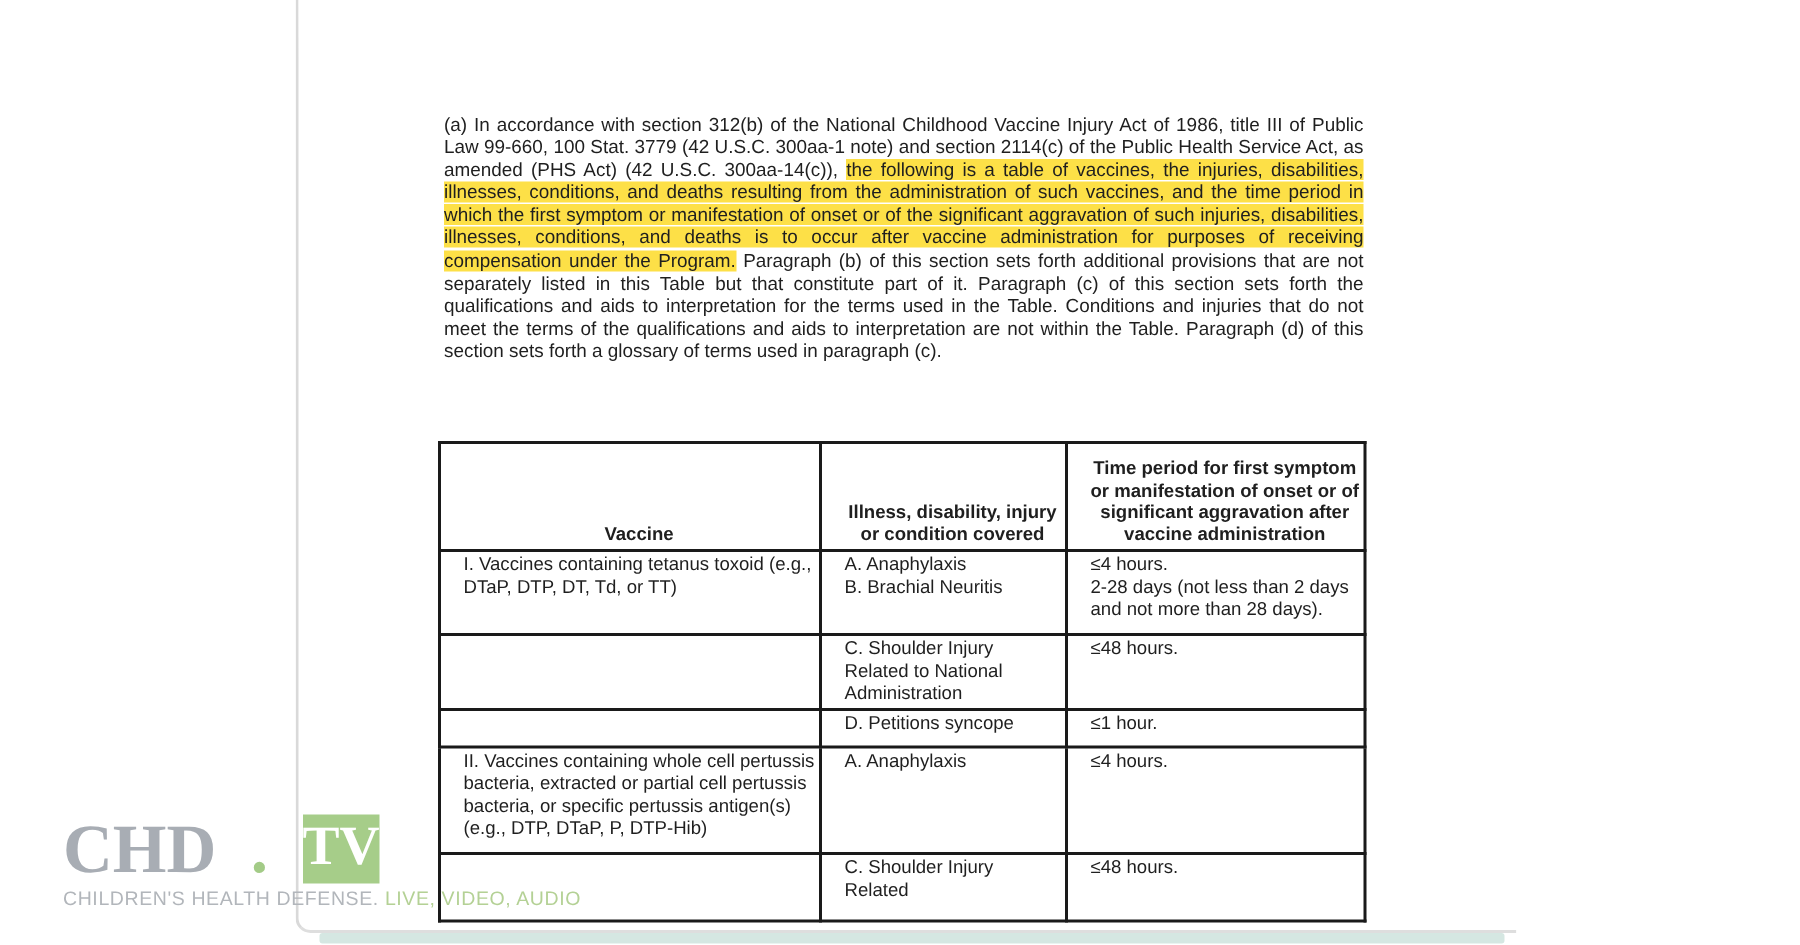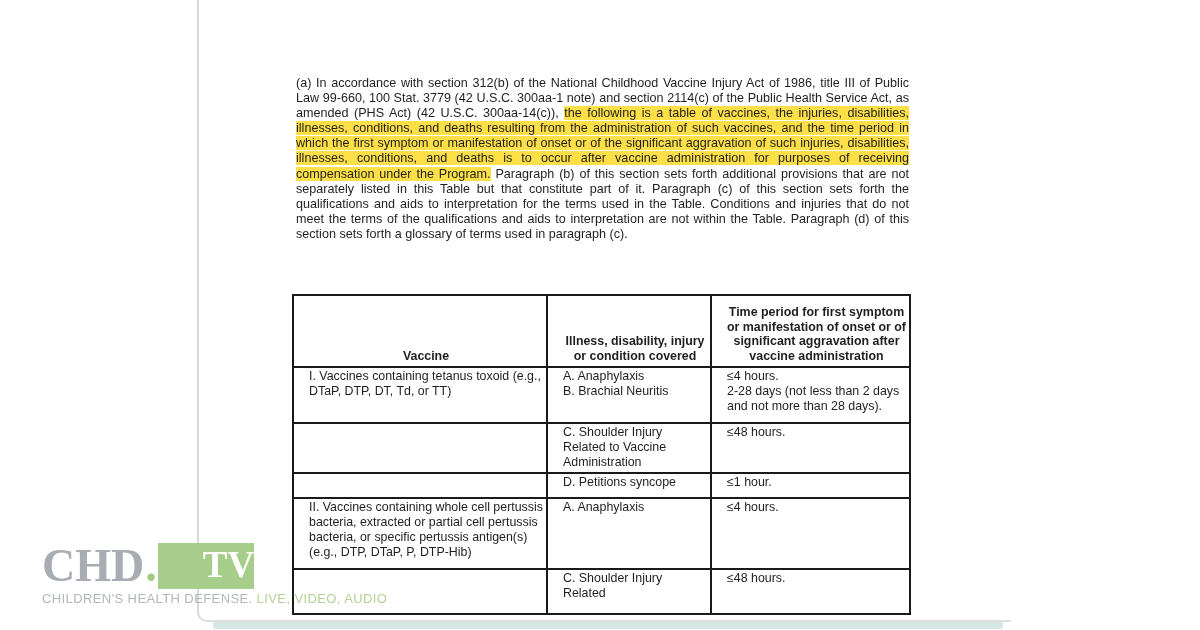--- a/index.html
+++ b/index.html
@@ -40,33 +40,33 @@
   }
 
   
   .bottom-bar{
     position:absolute;left:213px;top:622px;width:790px;height:7px;
     background:#d5e7e2;border-radius:2px;
   }
 
   
   .watermark{position:absolute;left:42px;top:543px;width:150px;}
-  .wm-row{display:flex;align-items:flex-end;}
+  .wm-row{display:flex;align-items:flex-end;gap:22px;}
   .wm-chd{
     font-family:"Liberation Serif",serif;font-weight:bold;
     font-size:46px;line-height:46px;color:#a8adb4;letter-spacing:0px;
   }
   .wm-dot{
     font-family:"Liberation Serif",serif;font-weight:bold;
     font-size:46px;line-height:46px;color:#a3cb87;margin-left:1px;
   }
   .wm-tv-box{
     background:#a6cd89;color:#ffffff;font-family:"Liberation Serif",serif;
     font-weight:bold;font-size:37px;line-height:44px;height:46px;width:53px;
-    text-align:center;margin-left:1px;padding-left:45px;
+    text-align:center;margin-left:1px;
   }
   .wm-tagline{
     margin-top:2px;font-size:13px;letter-spacing:0.4px;white-space:nowrap;
   }
   .wm-tagline .tg-gray{color:#b2b6bb;}
   .wm-tagline .tg-green{color:#b4d195;}
 </style>
 </head>
 <body>
 
@@ -95,21 +95,21 @@
       <tbody>
         <tr style="height:56px">
           <td>I. Vaccines containing tetanus toxoid (e.g., DTaP, DTP, DT, Td, or TT)</td>
           <td>A. Anaphylaxis
 B. Brachial Neuritis</td>
           <td>≤4 hours.
 2-28 days (not less than 2 days and not more than 28 days).</td>
         </tr>
         <tr style="height:41px">
           <td></td>
-          <td>C. Shoulder Injury Related to Vaccine Administration</td>
+          <td>C. Shoulder Injury Related to National Administration</td>
           <td>≤48 hours.</td>
         </tr>
         <tr style="height:25px">
           <td></td>
           <td>D. Petitions syncope</td>
           <td>≤1 hour.</td>
         </tr>
         <tr style="height:71px">
           <td>II. Vaccines containing whole cell pertussis bacteria, extracted or partial cell pertussis bacteria, or specific pertussis antigen(s) (e.g., DTP, DTaP, P, DTP-Hib)</td>
           <td>A. Anaphylaxis</td>

